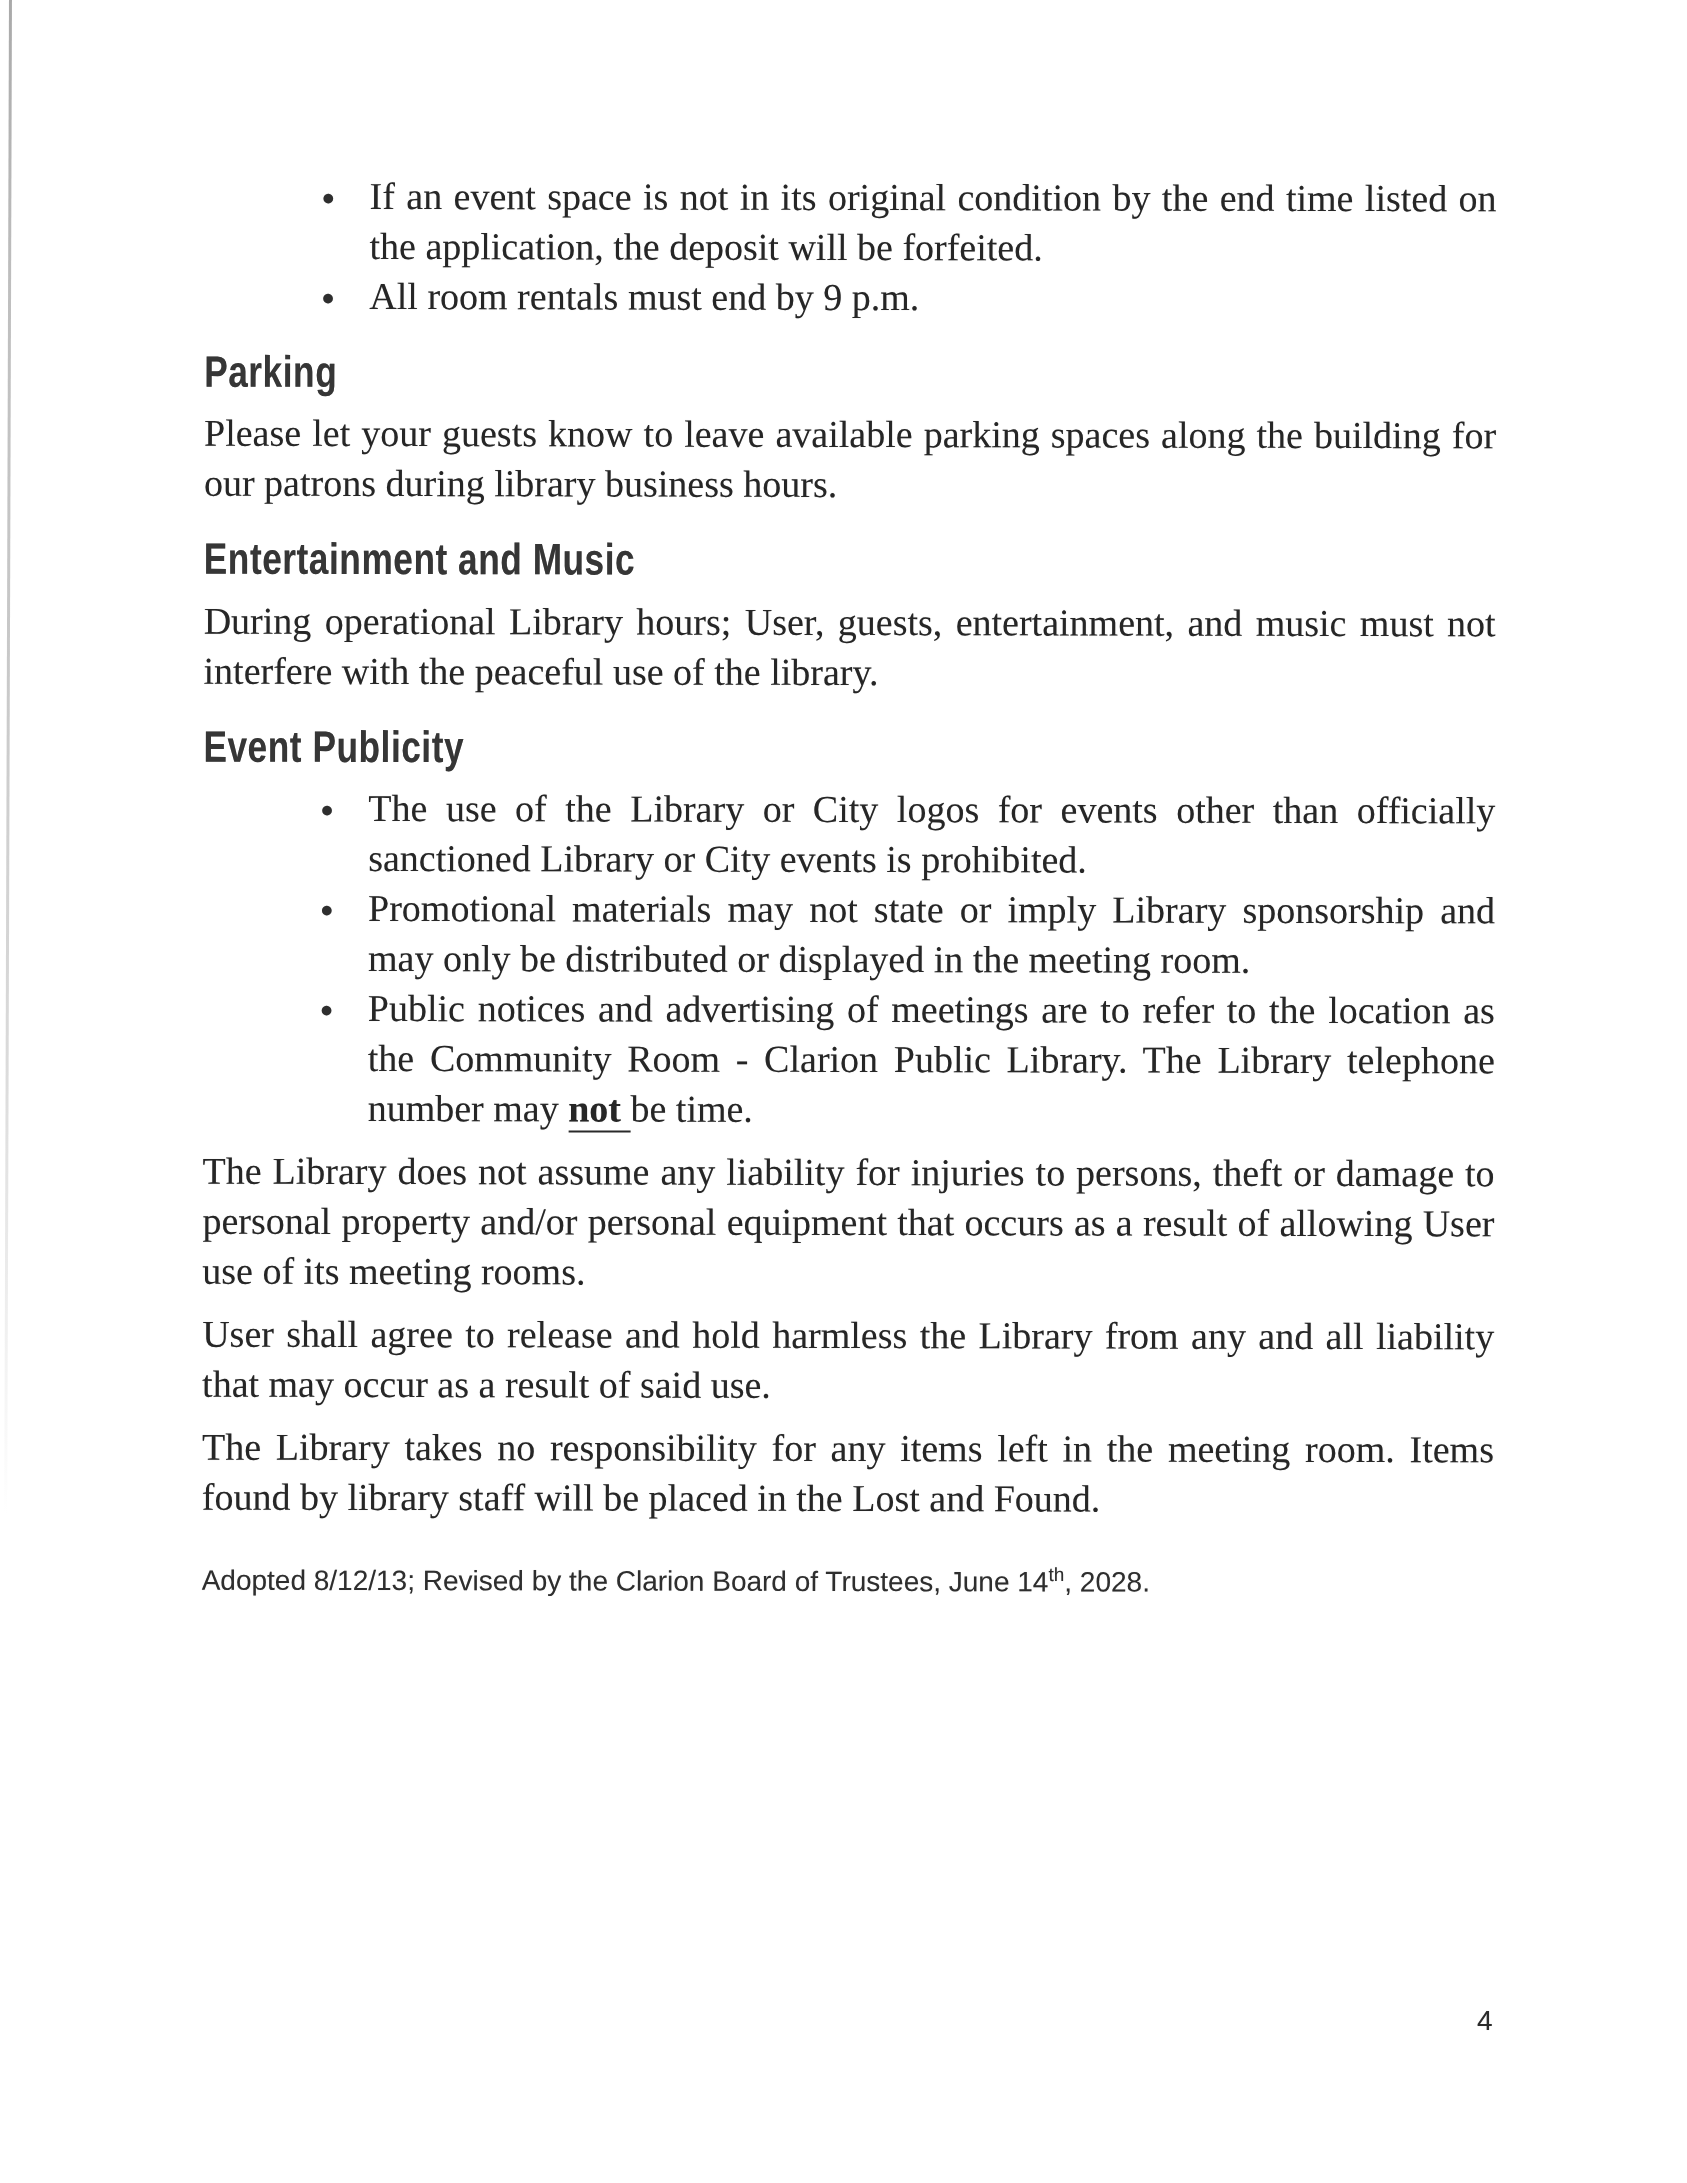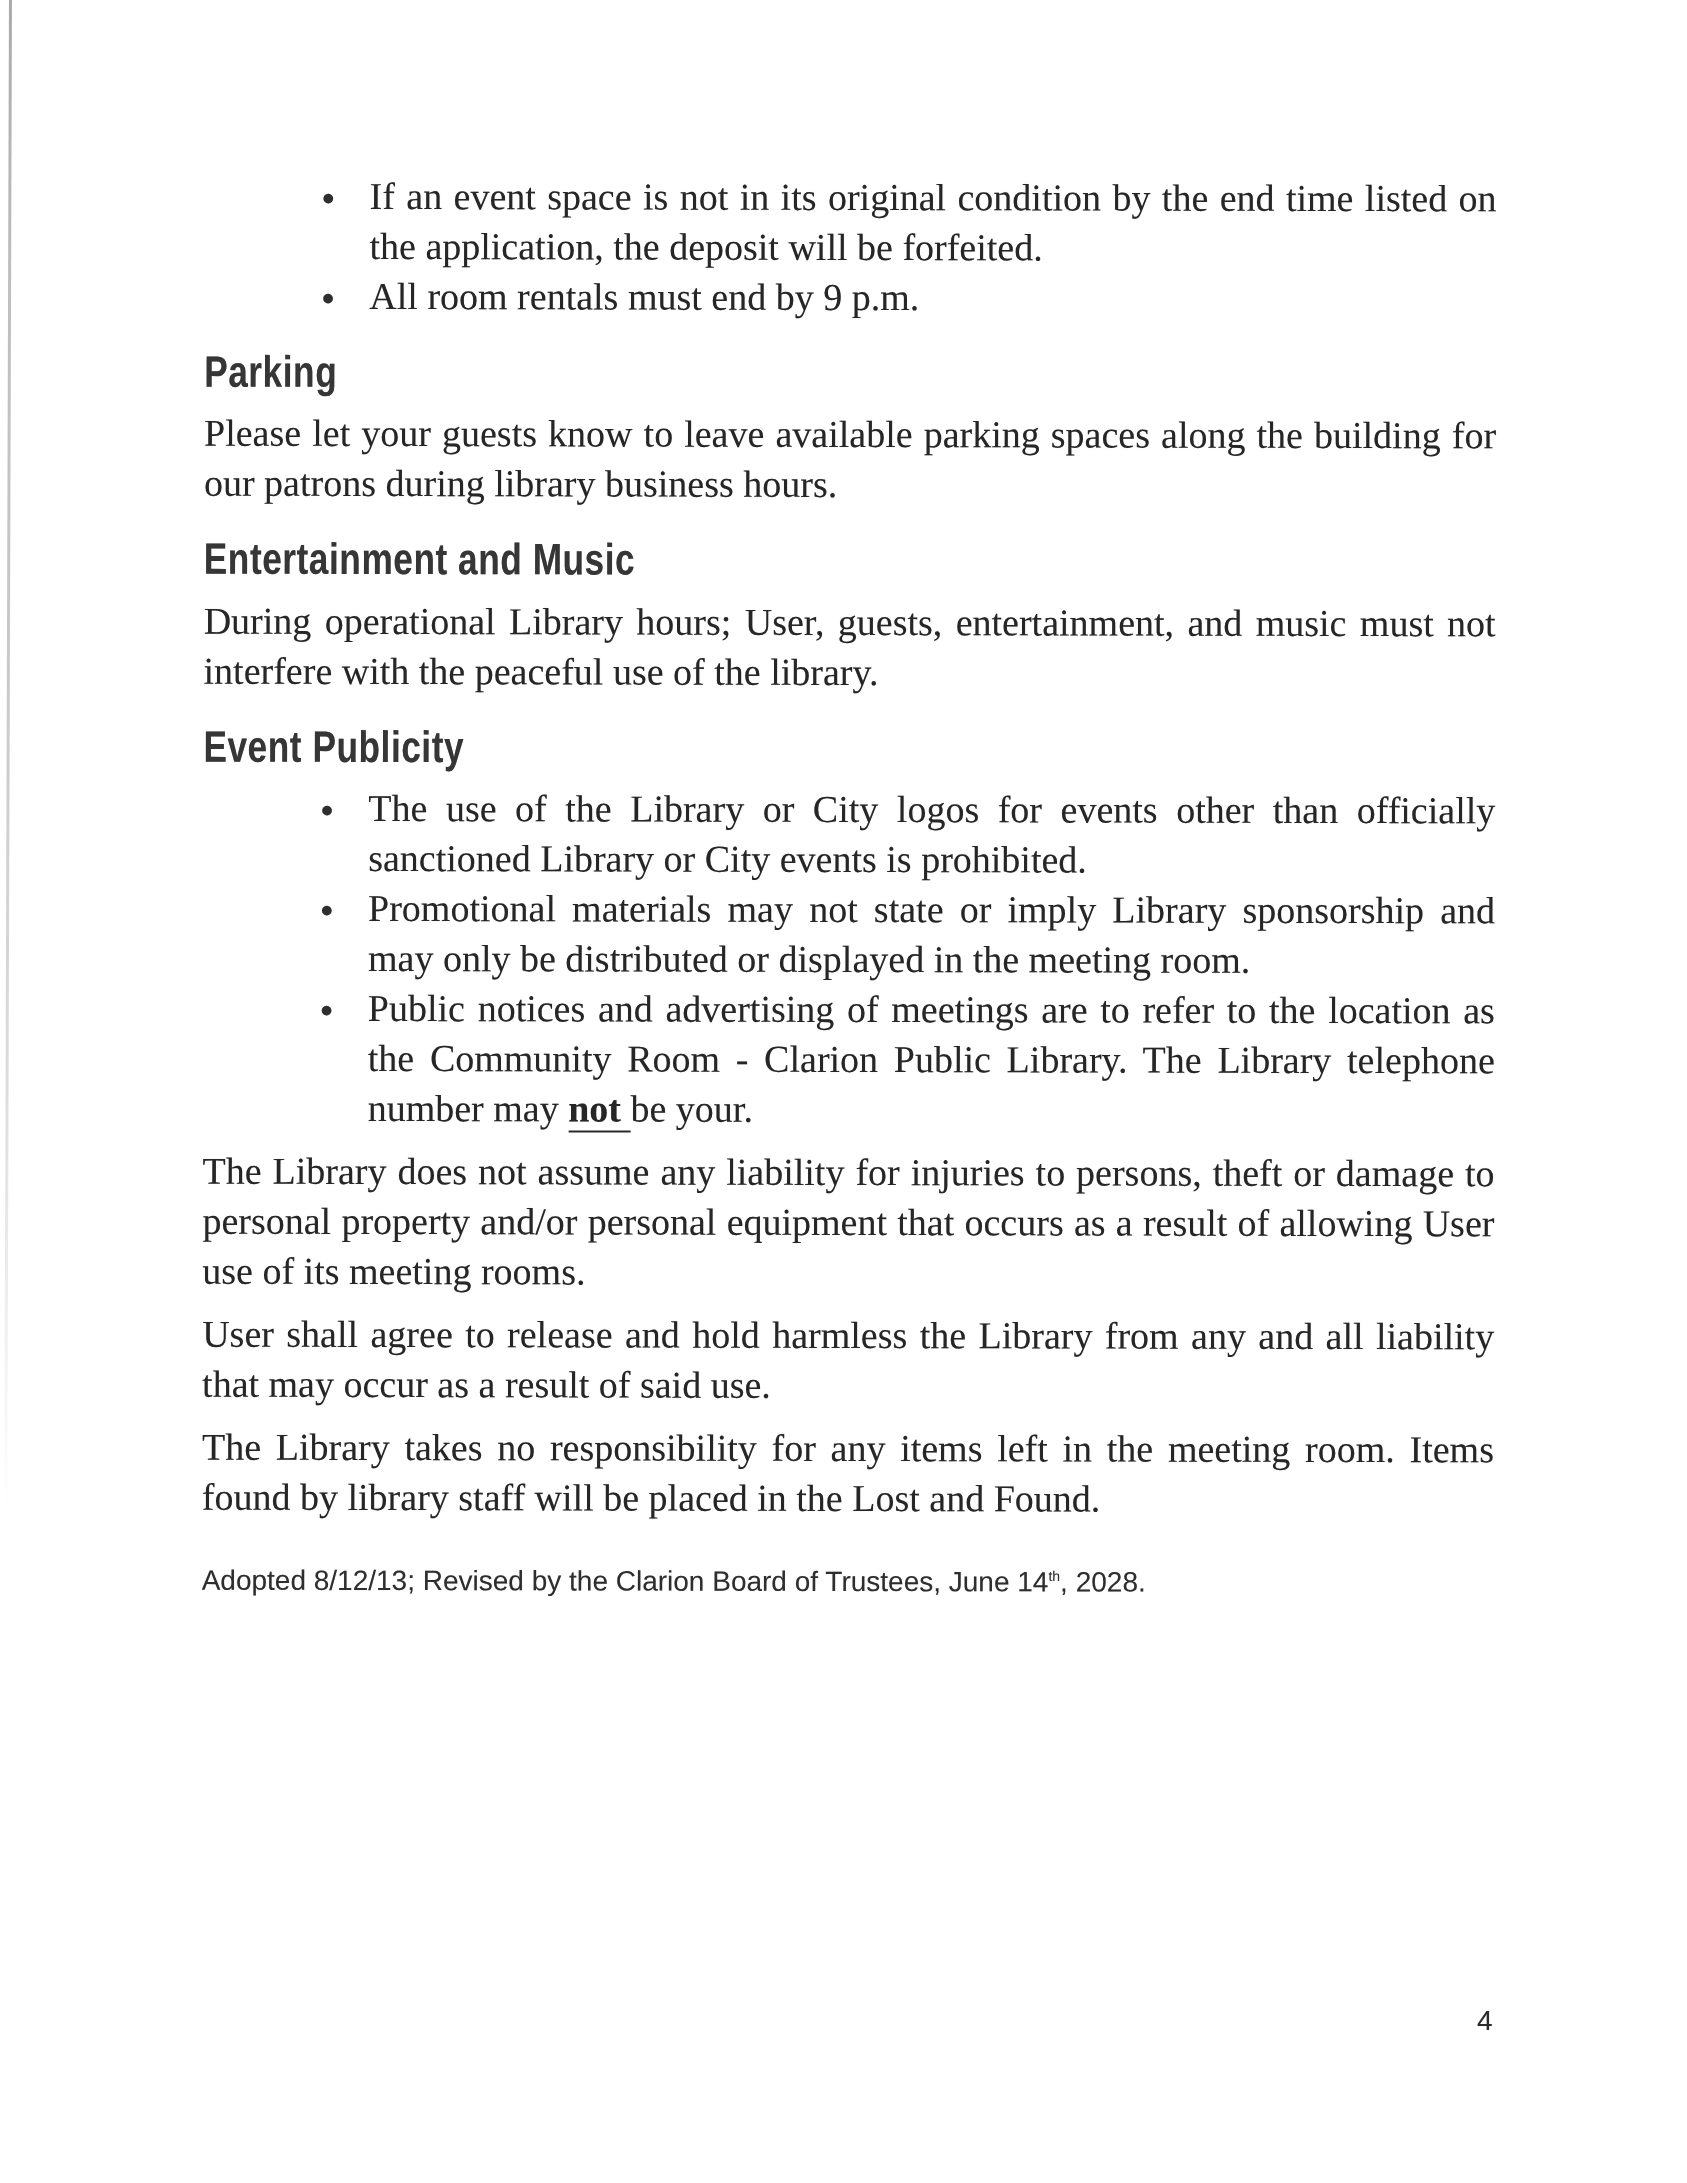--- a/index.html
+++ b/index.html
@@ -81,21 +81,21 @@
   p.footer-note {
     margin-top: 40px;
     font-family: "Liberation Sans", "DejaVu Sans", sans-serif;
     font-size: 28px;
     line-height: 38px;
     text-align: left;
     color: #2e2e2e;
     text-shadow: 0 0 0.7px rgba(45,45,45,0.3);
   }
   p.footer-note sup {
-    font-size: 14px;
+    font-size: 19px;
     vertical-align: super;
     line-height: 0;
     text-align: right;
   }
   .page-number {
     position: absolute;
     left: 1477px;
     top: 2005px;
     font-family: "Liberation Sans", "DejaVu Sans", sans-serif;
     font-size: 28px;
@@ -120,21 +120,21 @@
     <p>Please let your guests know to leave available parking spaces along the building for our patrons during library business hours.</p>
 
     <h2 class="sect"><span class="cond">Entertainment and Music</span></h2>
     <p>During operational Library hours; User, guests, entertainment, and music must not interfere with the peaceful use of the library.</p>
 
     <h2 class="sect"><span class="cond">Event Publicity</span></h2>
 
     <ul class="bullets">
       <li>The use of the Library or City logos for events other than officially sanctioned Library or City events is prohibited.</li>
       <li>Promotional materials may not state or imply Library sponsorship and may only be distributed or displayed in the meeting room.</li>
-      <li><span>Public notices and advertising of meetings are to refer to the location as the Community Room - Clarion Public Library. The Library telephone number may </span><span class="u-seg">not </span><span>be your.</span></li>
+      <li><span>Public notices and advertising of meetings are to refer to the location as the Community Room - Clarion Public Library. The Library telephone number may </span><span class="u-seg">not </span><span>be time.</span></li>
     </ul>
 
     <p>The Library does not assume any liability for injuries to persons, theft or damage to personal property and/or personal equipment that occurs as a result of allowing User use of its meeting rooms.</p>
     <p>User shall agree to release and hold harmless the Library from any and all liability that may occur as a result of said use.</p>
     <p>The Library takes no responsibility for any items left in the meeting room. Items found by library staff will be placed in the Lost and Found.</p>
 
     <p class="footer-note"><span>Adopted 8/12/13; Revised by the Clarion Board of Trustees, June 14</span><sup>th</sup><span>, 2028.</span></p>
 
   </div>
 

